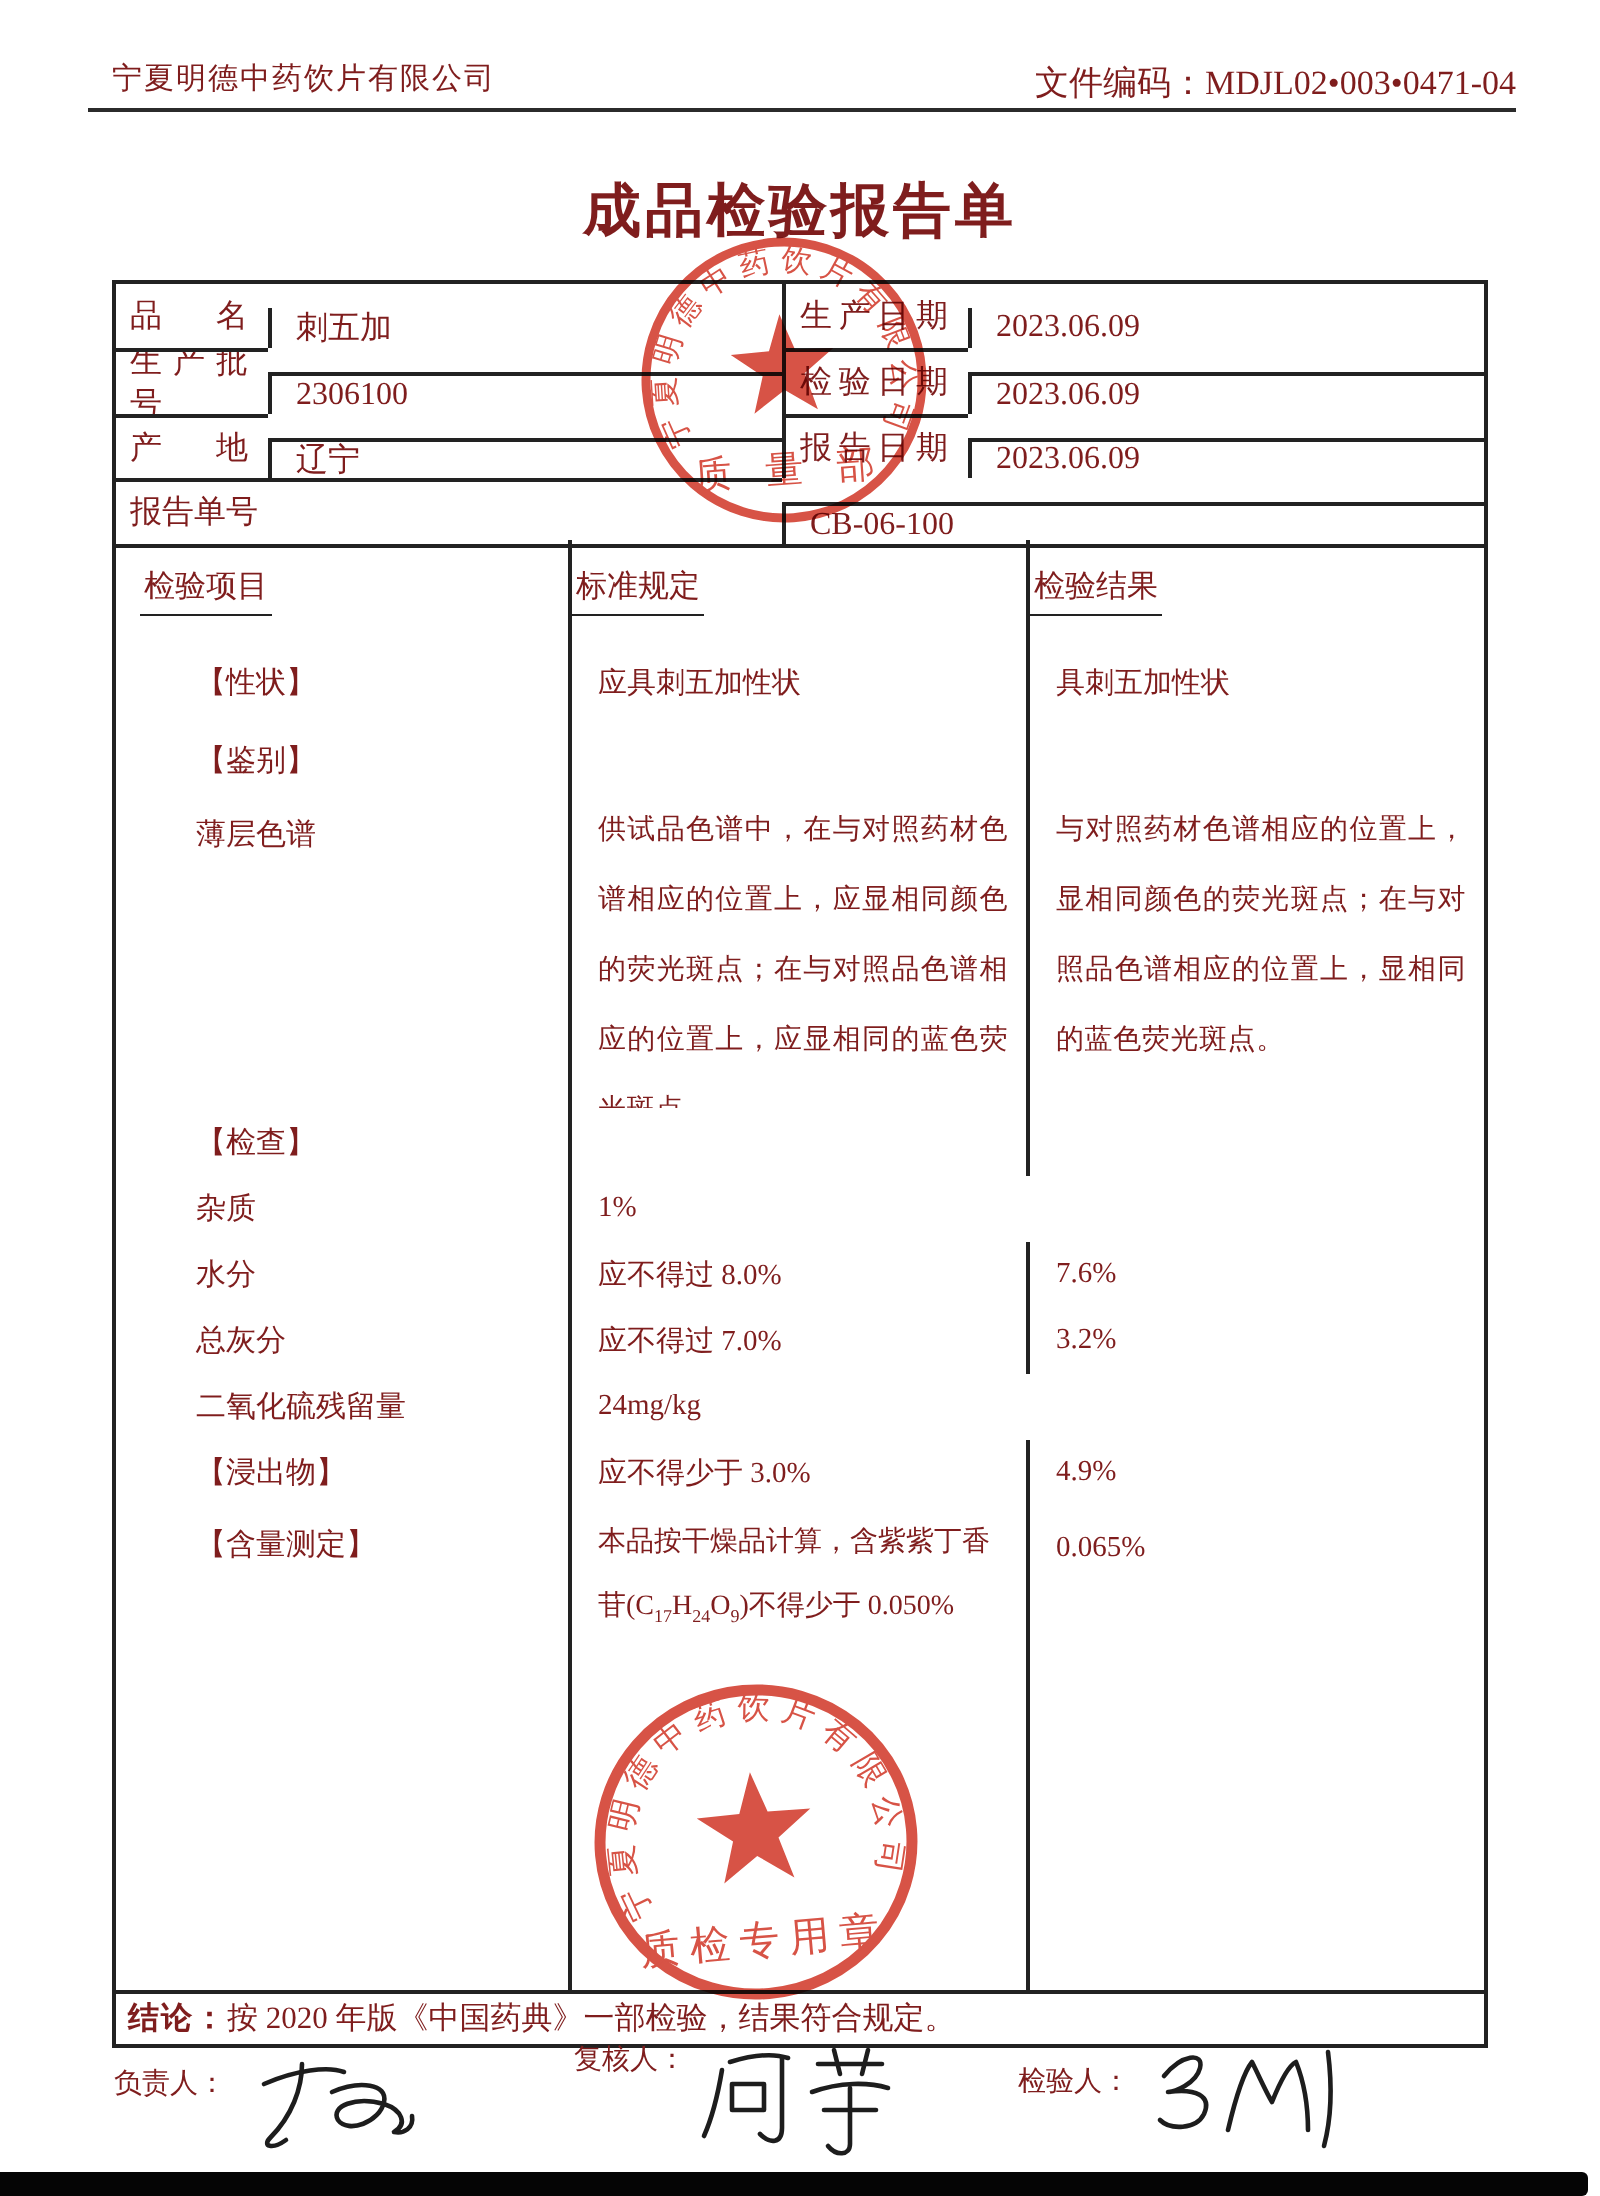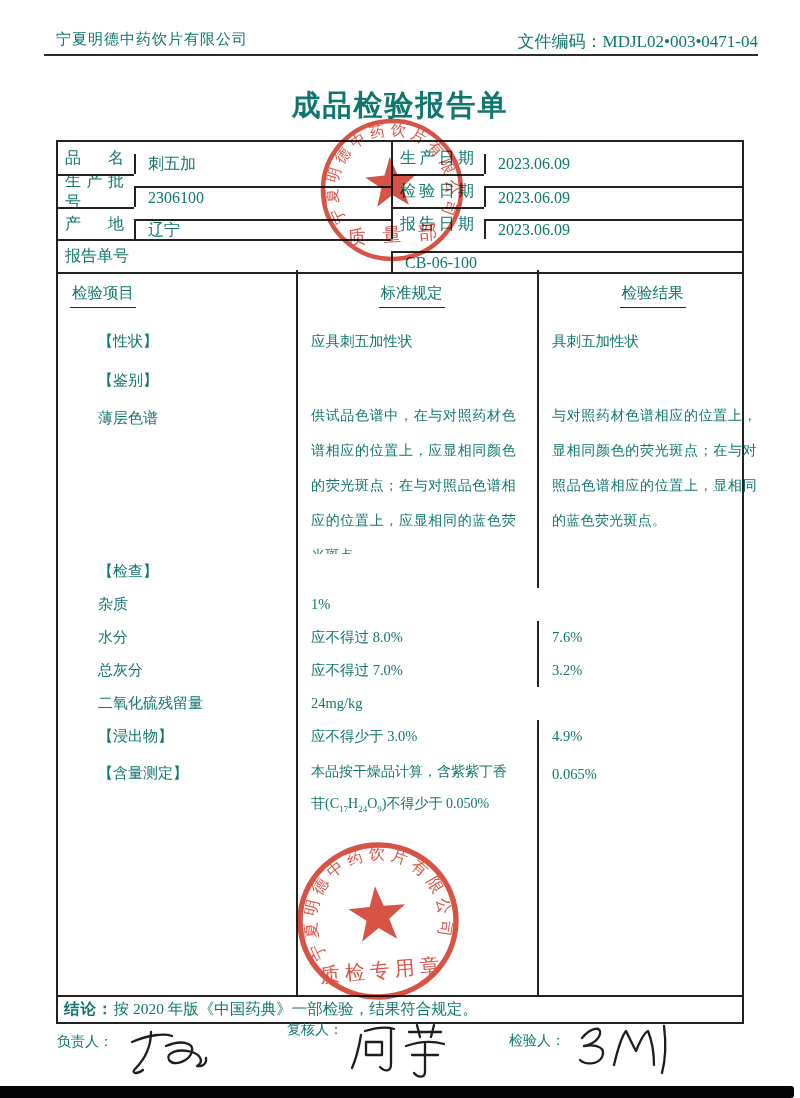--- a/index.html
+++ b/index.html
@@ -1,21 +1,21 @@
 <!DOCTYPE html>
 <html><head>
 <meta charset="utf-8">
 <style>
   * { margin:0; padding:0; box-sizing:border-box; }
   html,body { background:#e8e8e8; }
   .page {
     position:relative; width:800px; height:1098px; margin:0 auto;
     background:#ffffff; overflow:hidden;
     font-family:"Liberation Serif","DejaVu Serif",serif;
-    color:#0f766e;
+    color:#7f1d1d;
   }
   
   .doc-header { position:absolute; top:30px; left:56px; right:42px; display:flex; justify-content:space-between; }
   .company-top { font-size:15px; letter-spacing:1px; }
   .doc-code { font-size:17px; }
   .header-rule { position:absolute; top:54px; left:44px; width:714px; height:2px; background:#2b2b2b; }
   
   .report-title { position:absolute; top:86px; left:0; width:100%; text-align:center;
     font-size:29px; font-weight:bold; letter-spacing:2px; }
   
@@ -27,34 +27,34 @@
   .it-cell.bl { border-left:2px solid #222; }
   .it-cell.bt { border-top:2px solid #222; }
   .it-cell.lab { padding:0 10px 0 7px; }
   .it-cell.lab .spread { display:block; width:100%; text-align:justify; text-align-last:justify; }
   .it-cell.val { padding-left:12px;margin-top:12px; }
   .span2a { grid-column:1 / 3; }
   .span2b { grid-column:3 / 5; }
   
   .main-table { position:absolute; top:270px; left:56px; width:688px;
     border:2px solid #222; border-top:none; }
-  .trow { display:grid; grid-template-columns:226px 229px 229px;gap:12px; }
+  .trow { display:grid; grid-template-columns:226px 229px 229px; }
   .h50{height:50px}.h42{height:42px}.h36{height:36px}.h156{height:156px}.h34{height:34px}
   .h33{height:33px}.h64{height:64px}.h178{height:178px}
   .cell { display:flex; align-items:center; font-size:14.5px; overflow:hidden; }
   .cell.item { padding-left:12px; font-size:15px;margin-left:28px; }
   .cell.std, .cell.res { border-left:2px solid #222; padding-left:13px; padding-right:9px; }
   .cell.top { align-items:flex-start; }
   .cell.blocky { display:block; }
   .paragraph { line-height:35px; font-size:14px; text-align:justify; letter-spacing:0.3px; }
   .item.toppad { padding-top:5px; line-height:30px; }
   .assay-std { line-height:32px; font-size:14px; padding-top:3px; }
   .assay-res { padding-top:9px; line-height:24px; }
   sub { font-size:9px; }
-  .hcell { display:flex; align-items:center; justify-content:center; font-size:15.5px; }
+  .hcell { display:flex; align-items:center; justify-content:flex-start; font-size:15.5px; }
   .hcell.first { justify-content:flex-start; padding-left:12px; }
   .hcell span { border-bottom:1.5px solid #222; padding:0 2px 3px 2px; }
   .hcell.mid, .hcell.last { border-left:2px solid #222; }
   .conclusion-row { border-top:2px solid #222; height:27px; display:flex; align-items:center;
     padding-left:6px; font-size:15.5px; }
   .conclusion-row b { letter-spacing:1px; }
   
   .sig-label { position:absolute; font-size:14px; }
   .sig-svg { position:absolute; }
   .sig-svg path { fill:none; stroke:#1d1d1d; stroke-width:2.3; stroke-linecap:round; stroke-linejoin:round; }

